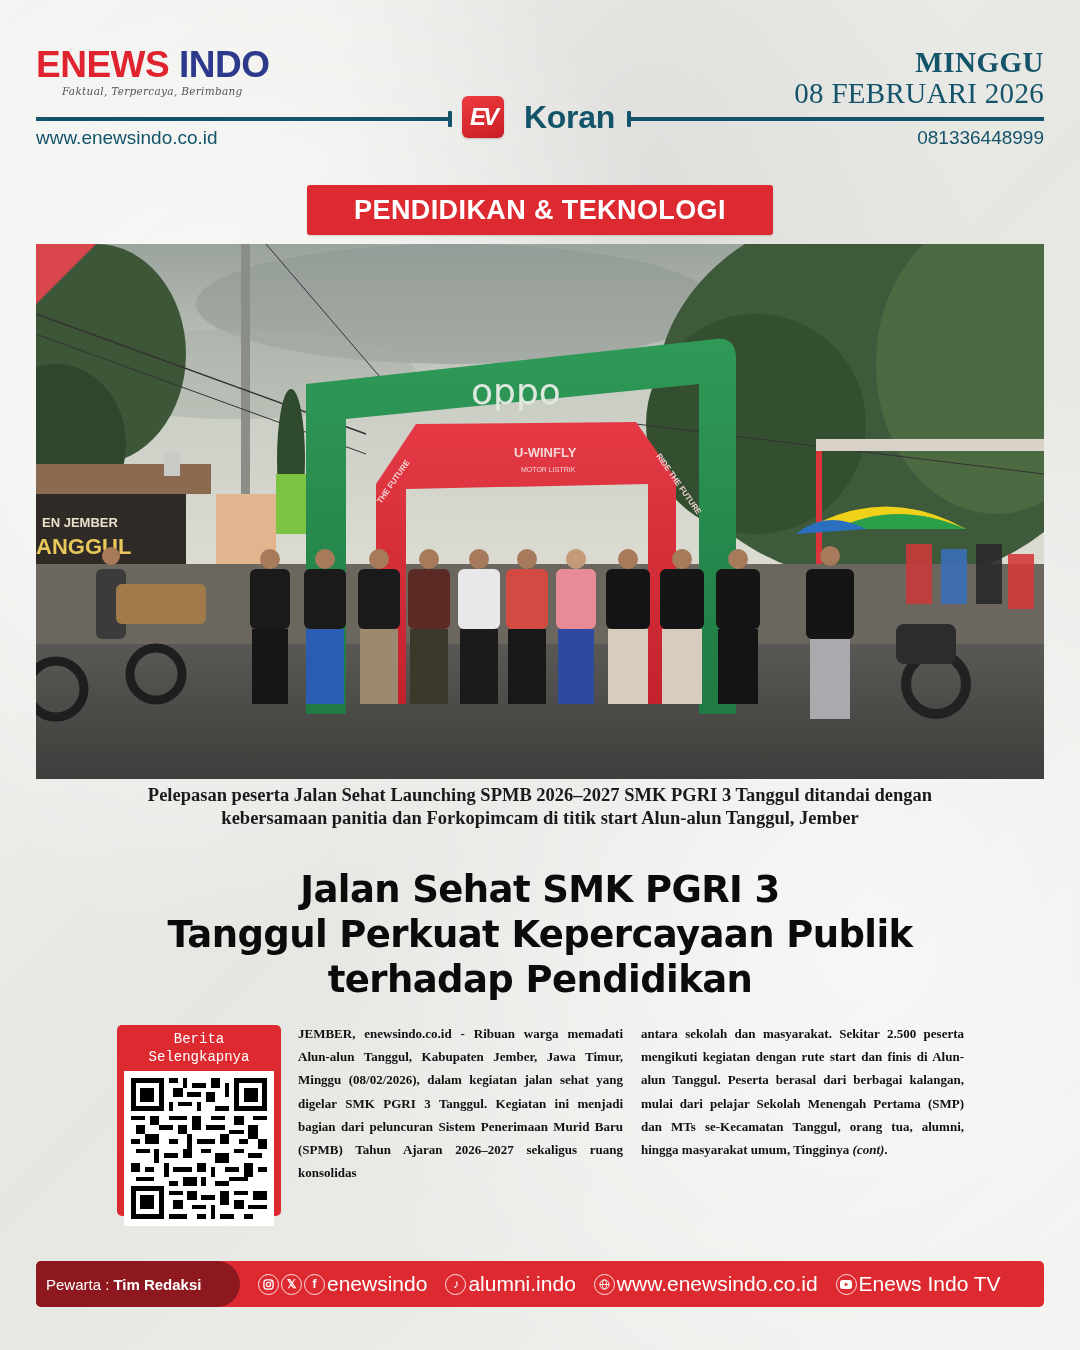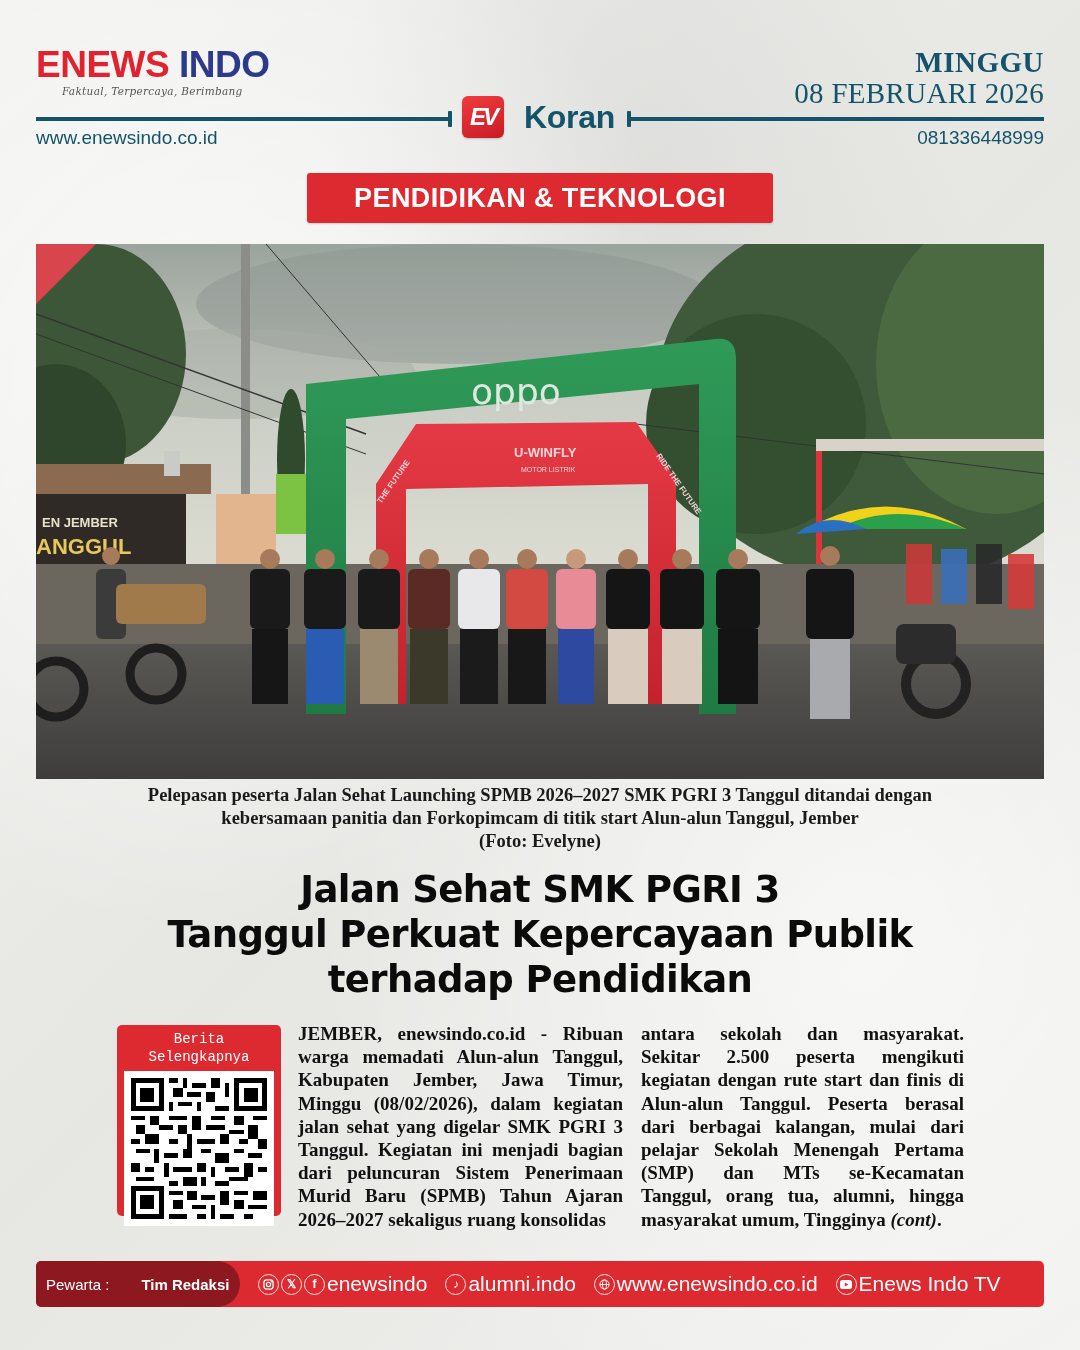--- a/index.html
+++ b/index.html
@@ -35,47 +35,47 @@
   .rule-cap.r { left: 627px; }
 
   .koran-logo { position: absolute; left: 462px; top: 96px; display: flex; align-items: center; gap: 20px; }
   .ev-badge { width: 42px; height: 42px; background: linear-gradient(160deg,#ef3b3f,#c81d25); border-radius: 6px; display: flex; align-items: center; justify-content: center; color: #fff; font-weight: 700; font-style: italic; font-size: 24px; letter-spacing: -3px; box-shadow: 0 1px 2px rgba(0,0,0,0.2); }
   .koran-text { font-size: 32px; font-weight: 700; color: #14546a; letter-spacing: -0.3px; }
 
   .site-url { position: absolute; left: 36px; top: 127px; font-size: 19px; color: #14546a; font-weight: 400; }
   .phone { position: absolute; right: 36px; top: 127px; font-size: 19px; color: #14546a; }
 
   
-  .section-badge { position: absolute; left: 307px; top: 173px; width: 466px; height: 50px; background: #dd2a30; border-radius: 3px; color: #fff; font-weight: 700; font-size: 27px; display: flex; align-items: center; justify-content: center; letter-spacing: 0.4px; box-shadow: 0 1px 2px rgba(0,0,0,0.15); }
+  .section-badge { position: absolute; left: 307px; top: 185px; width: 466px; height: 50px; background: #dd2a30; border-radius: 3px; color: #fff; font-weight: 700; font-size: 27px; display: flex; align-items: center; justify-content: center; letter-spacing: 0.4px; box-shadow: 0 1px 2px rgba(0,0,0,0.15); }
 
   
   .photo { position: absolute; left: 36px; top: 244px; width: 1008px; height: 535px; overflow: hidden; background: linear-gradient(180deg, #b9beb6 0%, #a3aba4 30%, #8b9387 55%, #55554f 70%, #4a4a47 100%); }
   .photo svg { display: block; }
 
   
   .caption { position: absolute; left: 60px; top: 784px; width: 960px; text-align: center; font-family: "Liberation Serif", serif; font-weight: 700; font-size: 18.5px; line-height: 23px; color: #1a1a1a; }
 
   
   .headline { position: absolute; left: 60px; top: 867px; width: 960px; text-align: center; font-family: "DejaVu Sans", sans-serif; font-weight: 700; font-size: 37px; line-height: 45px; color: #0b0b0b; letter-spacing: -0.6px; }
 
   
   .qr-card { position: absolute; left: 117px; top: 1025px; width: 164px; height: 191px; background: #dd2a30; border-radius: 5px; padding: 5px 7px 8px; font-family: Liberation Mono, monospace; }
   .qr-label { color: #fff; font-size: 14px; text-align: center; line-height: 18px; margin-bottom: 5px; }
   .qr-box { background: #fff; width: 150px; height: 155px; padding: 7px; }
 
   
-  .body-col { position: absolute; top: 1022px; font-family: "Liberation Serif", serif; font-weight: 700; font-size: 19px; line-height: 23.2px; color: #111; text-align: justify; text-align-last: left; }
+  .body-col { position: absolute; top: 1022px; font-family: "Liberation Serif", serif; font-weight: 700; font-size: 13px; line-height: 23.2px; color: #111; text-align: justify; text-align-last: left; }
   .body-col.c1 { left: 298px; width: 325px; }
   .body-col.c2 { left: 641px; width: 323px; }
   .body-col em { font-style: italic; }
 
   
   .footer { position: absolute; left: 36px; top: 1261px; width: 1008px; height: 46px; background: #dd2a30; border-radius: 5px; display: flex; align-items: center; overflow: hidden; }
-  .reporter { height: 46px; width: 204px; background: #8d1820; border-radius: 5px 24px 24px 5px; color: #fff; display: flex; align-items: center; padding-left: 10px; font-size: 15px; white-space: nowrap; gap: 16px; }
-  .reporter b { font-weight: 700; margin-left: 16px; }
+  .reporter { height: 46px; width: 204px; background: #8d1820; border-radius: 5px 24px 24px 5px; color: #fff; display: flex; align-items: center; padding-left: 10px; font-size: 15px; white-space: nowrap; }
+  .reporter b { font-weight: 700; margin-left: 4px; }
   .socials { display: flex; align-items: center; flex: 1; padding-left: 18px; gap: 18px; color: #fff; font-size: 21px; white-space: nowrap; }
   .soc { display: flex; align-items: center; gap: 2px; }
   .ic { width: 21px; height: 21px; border: 1px solid rgba(255,255,255,0.85); border-radius: 50%; display: inline-flex; align-items: center; justify-content: center; font-size: 12px; font-weight: 700; color: #fff; line-height: 1; }
 </style>
 </head>
 <body>
 
 <div class="brand">
   <div class="brand-name">
     <span class="red">ENEWS</span>
@@ -224,21 +224,20 @@
     <circle cx="120" cy="430" r="26" fill="none" stroke="#1e1e1e" stroke-width="9"></circle>
     <circle cx="20" cy="445" r="28" fill="none" stroke="#1e1e1e" stroke-width="9"></circle>
 
     <polygon points="0,0 60,0 0,60" fill="#d9454d"></polygon>
   </svg>
 </div>
 
 <div class="caption">
   <div>Pelepasan peserta Jalan Sehat Launching SPMB 2026–2027 SMK PGRI 3 Tanggul ditandai dengan</div>
   <div>kebersamaan panitia dan Forkopimcam di titik start Alun-alun Tanggul, Jember</div>
-  <div>(Foto: Evelyne)</div>
 </div>
 
 <h1 class="headline">
   <div>Jalan Sehat SMK PGRI 3</div>
   <div>Tanggul Perkuat Kepercayaan Publik</div>
   <div>terhadap Pendidikan</div>
 </h1>
 
 <div class="qr-card">
   <div class="qr-label">Berita Selengkapnya</div>

